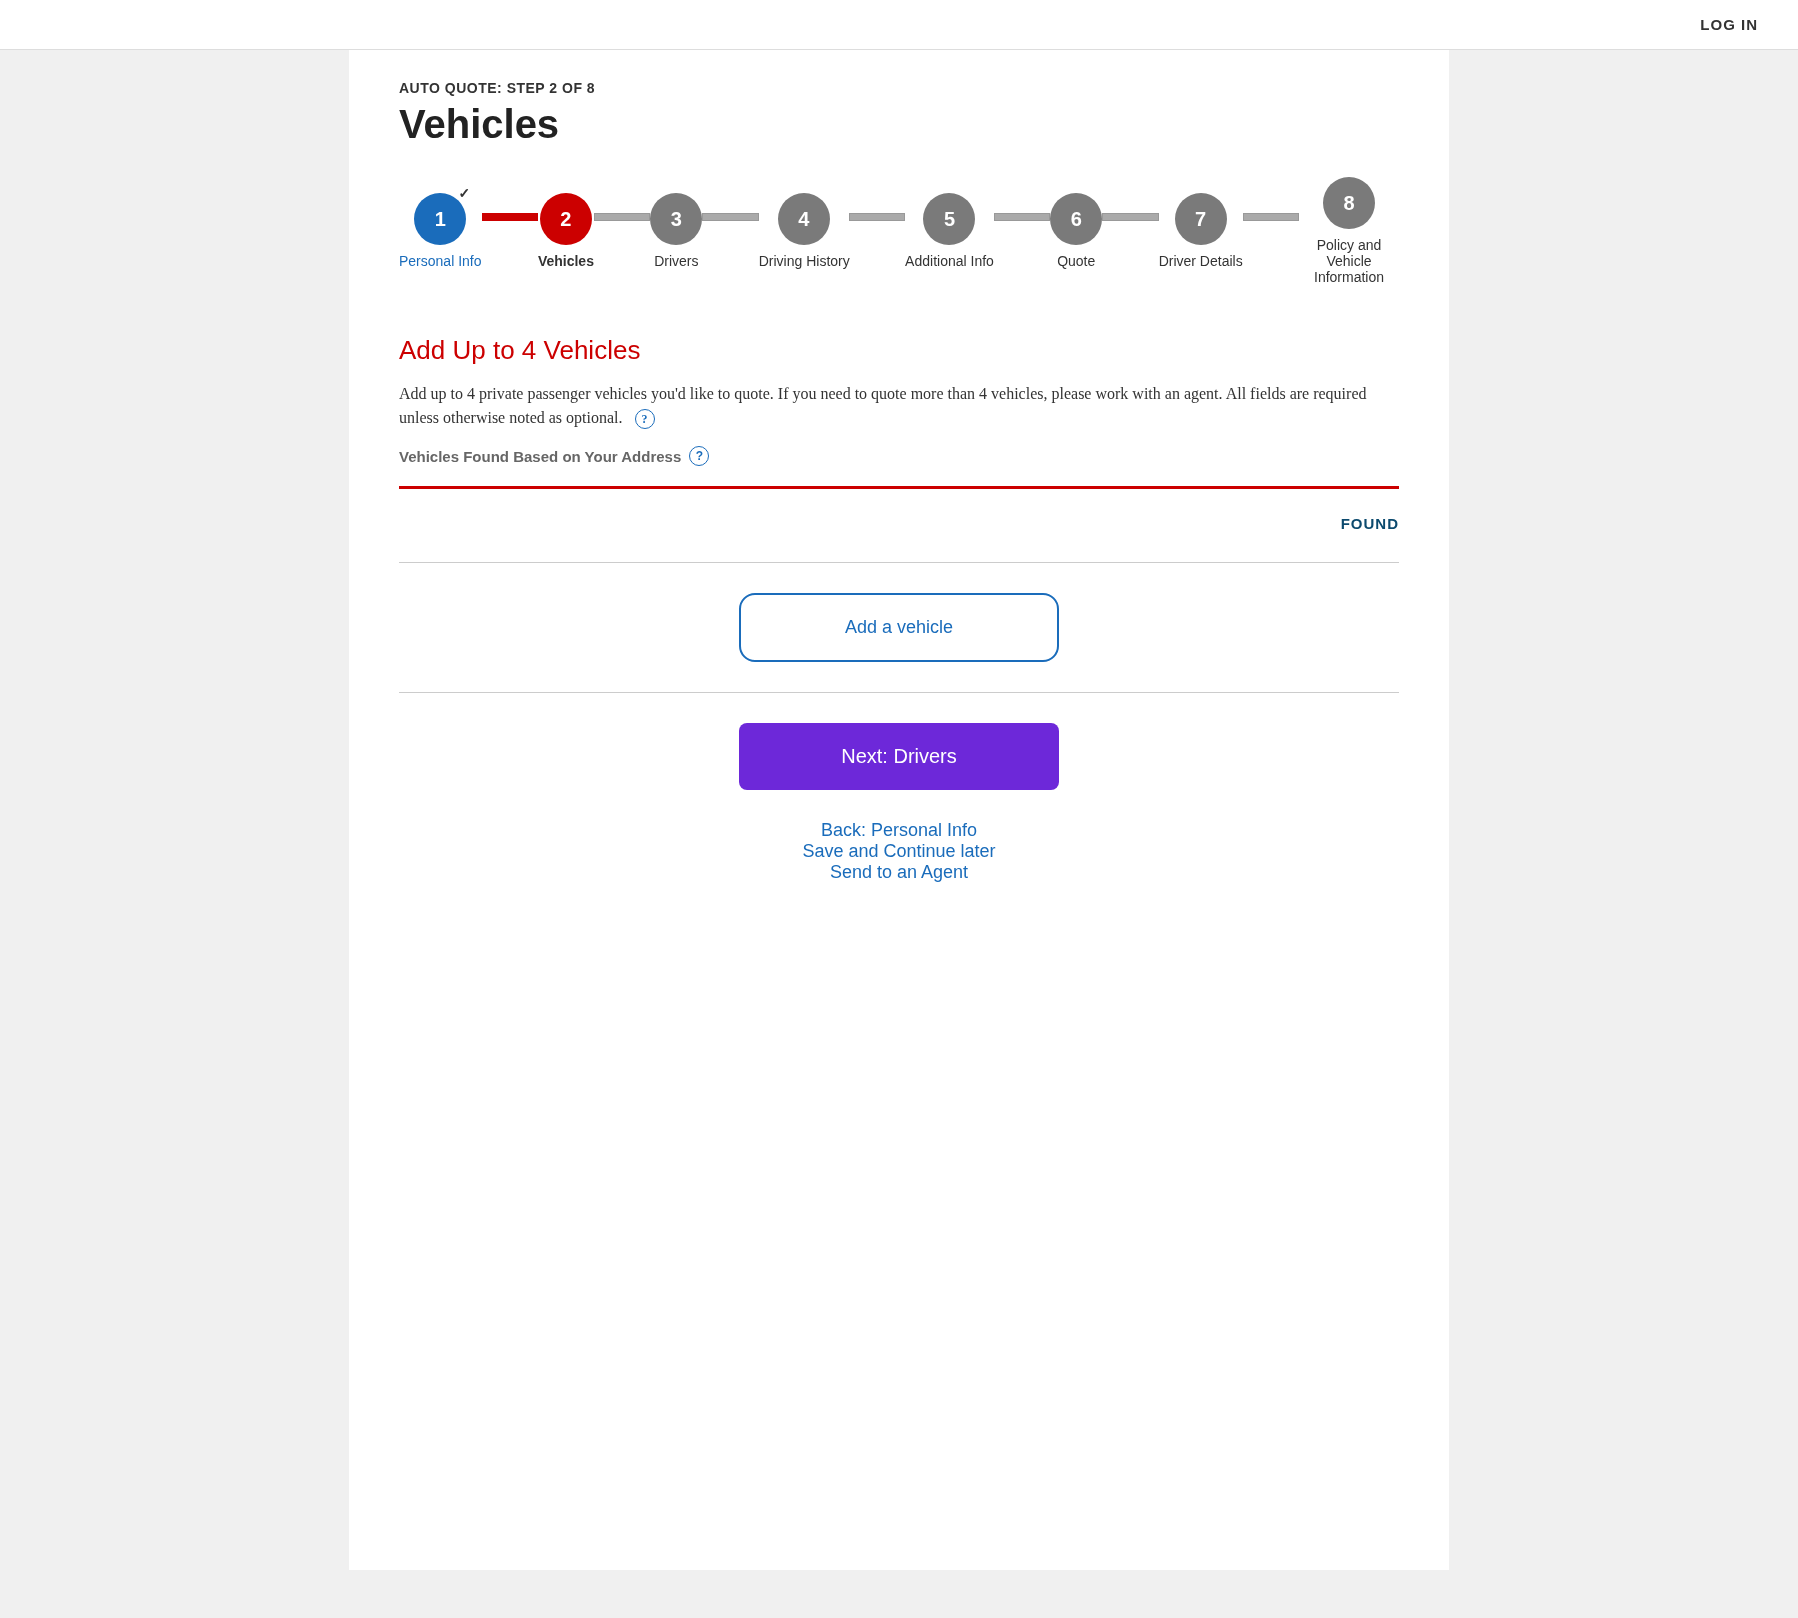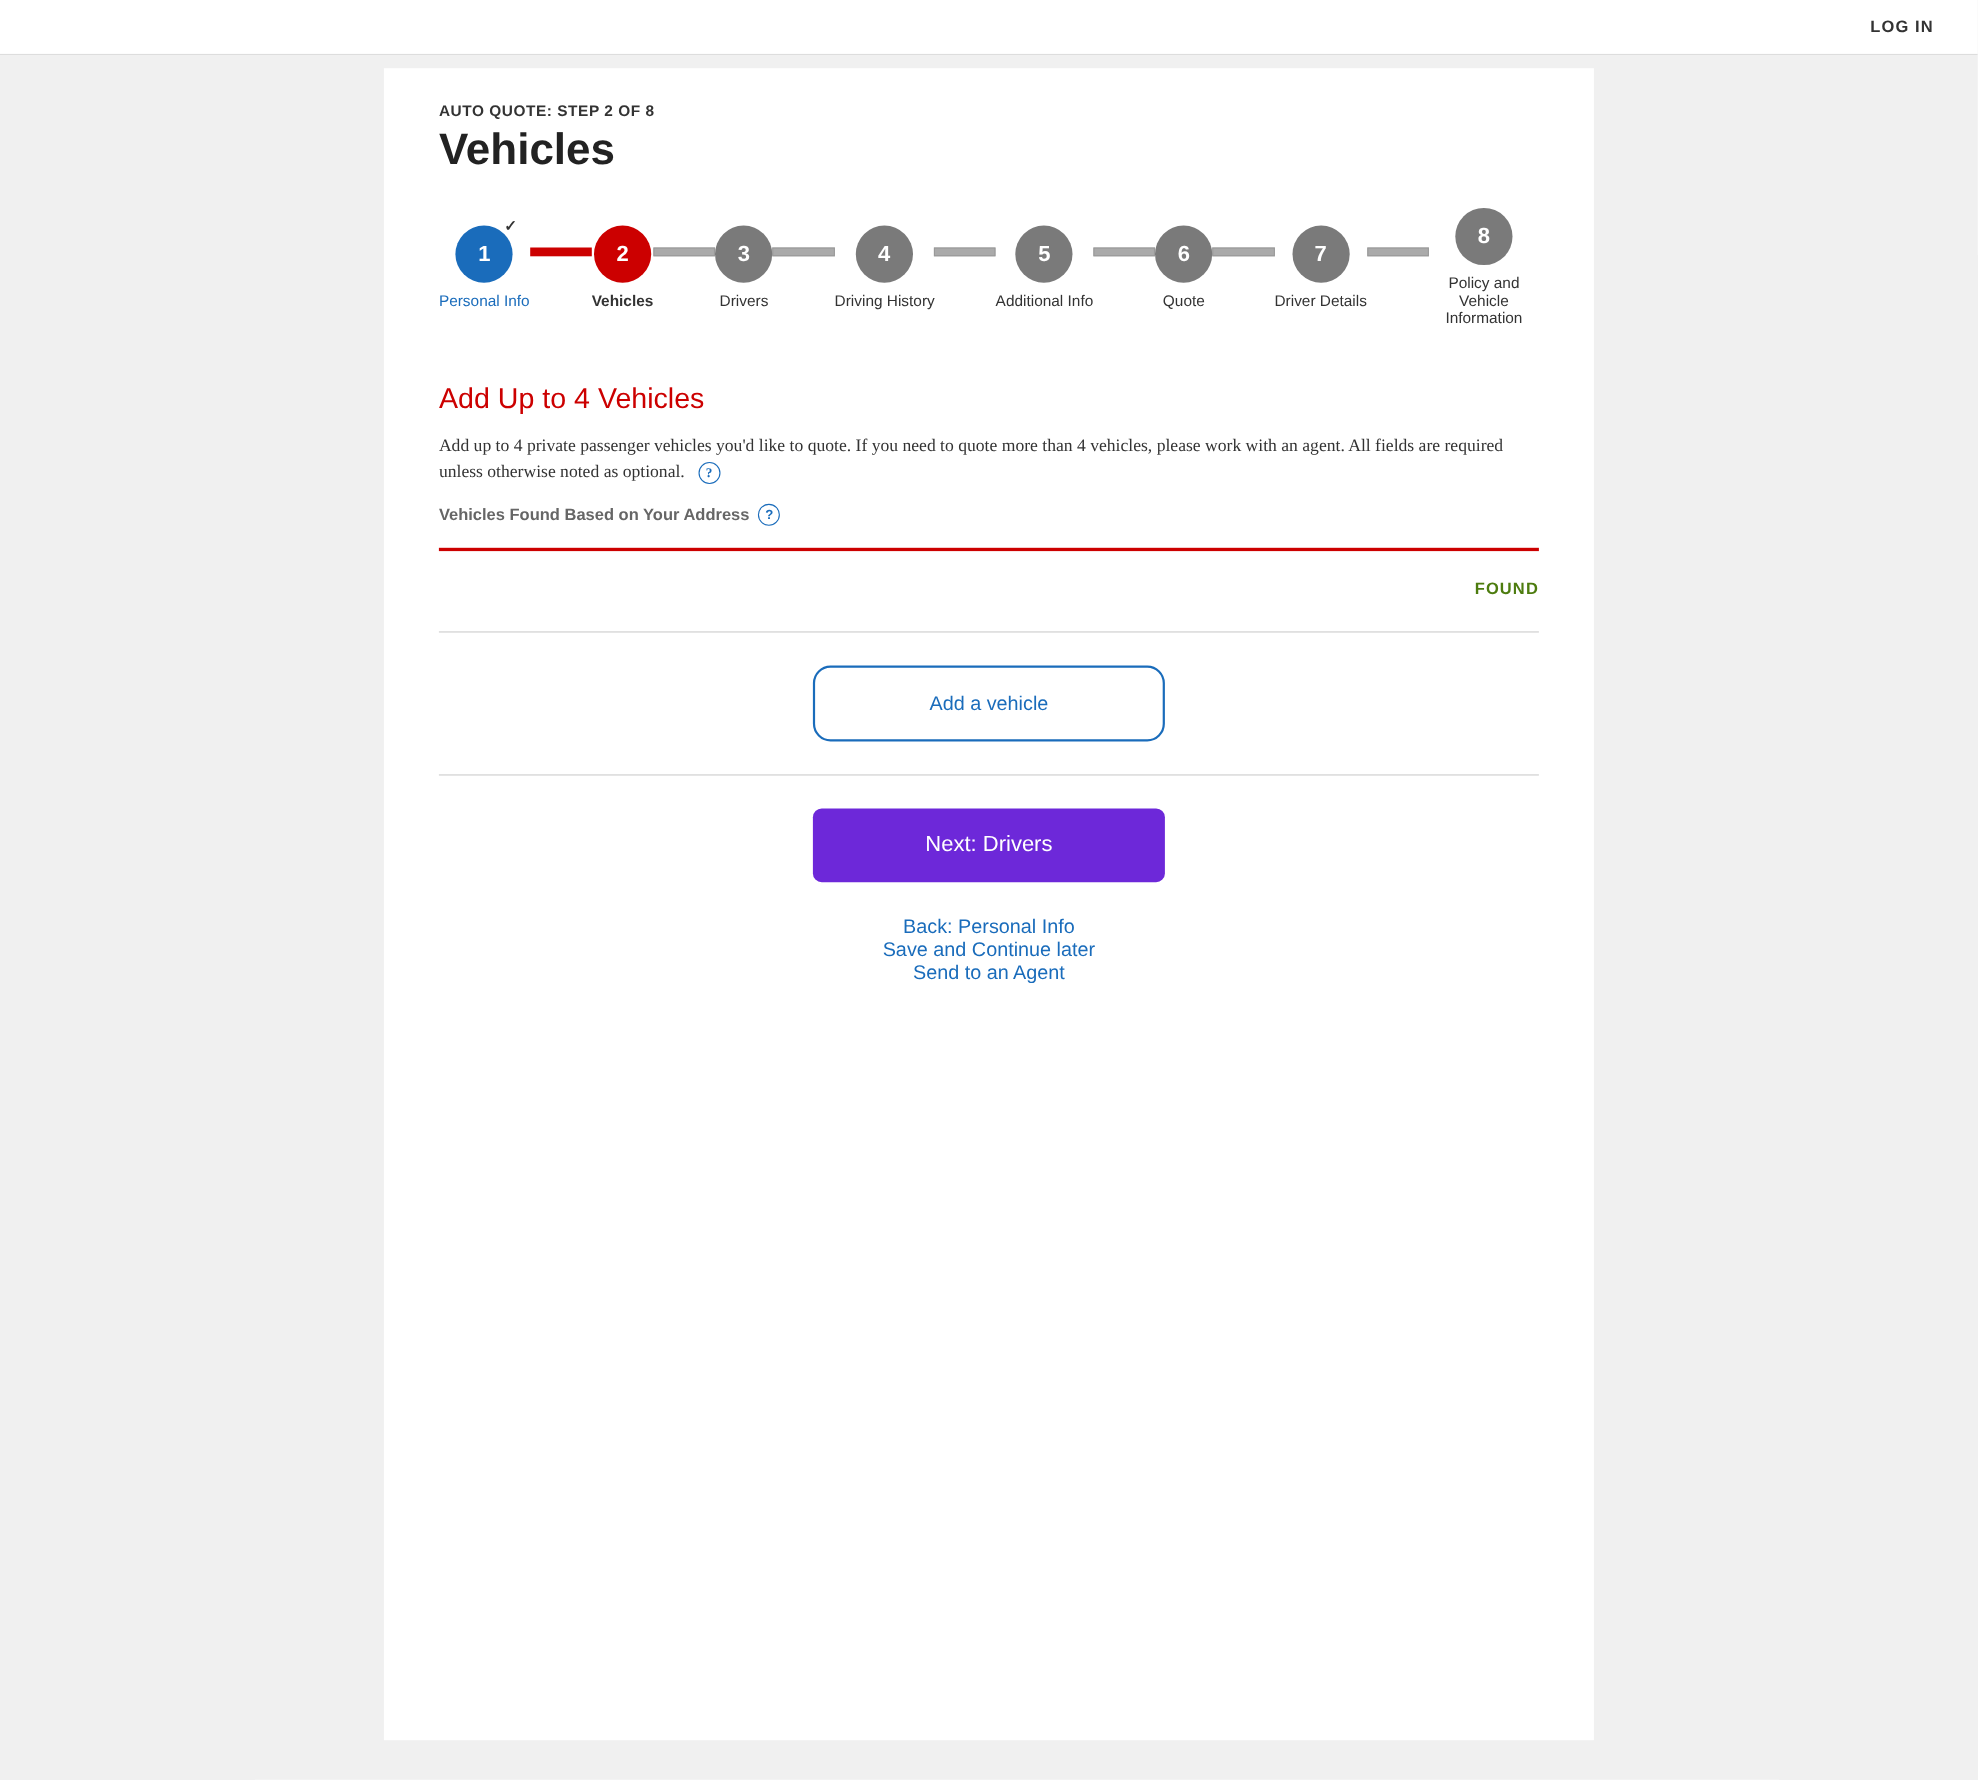--- a/index.html
+++ b/index.html
@@ -20,21 +20,21 @@
       font-weight: bold;
       font-size: 15px;
       color: #333;
       cursor: pointer;
       background: none;
       border: none;
       letter-spacing: 1px;
     }
     .main-container {
       background: #fff;
-      margin: 12px auto;
+      margin: 0 auto;
       max-width: 1100px;
       padding: 30px 50px 60px 50px;
       min-height: 1520px;
       position: relative;
     }
     .step-label {
       font-size: 14px;
       font-weight: bold;
       color: #333;
       margin-bottom: 6px;
@@ -155,21 +155,21 @@
       border: none;
       border-top: 3px solid #cc0000;
       margin-bottom: 16px;
     }
     .found-row {
       display: flex;
       justify-content: flex-end;
       padding: 10px 0;
       font-size: 15px;
       font-weight: bold;
-      color: #4d7c0f;
+      color: #0c4a6e;
       letter-spacing: 1px;
     }
     .gray-divider {
       border: none;
       border-top: 1px solid #ccc;
       margin: 20px 0;
     }
     .add-vehicle-btn {
       display: block;
       margin: 30px auto;

